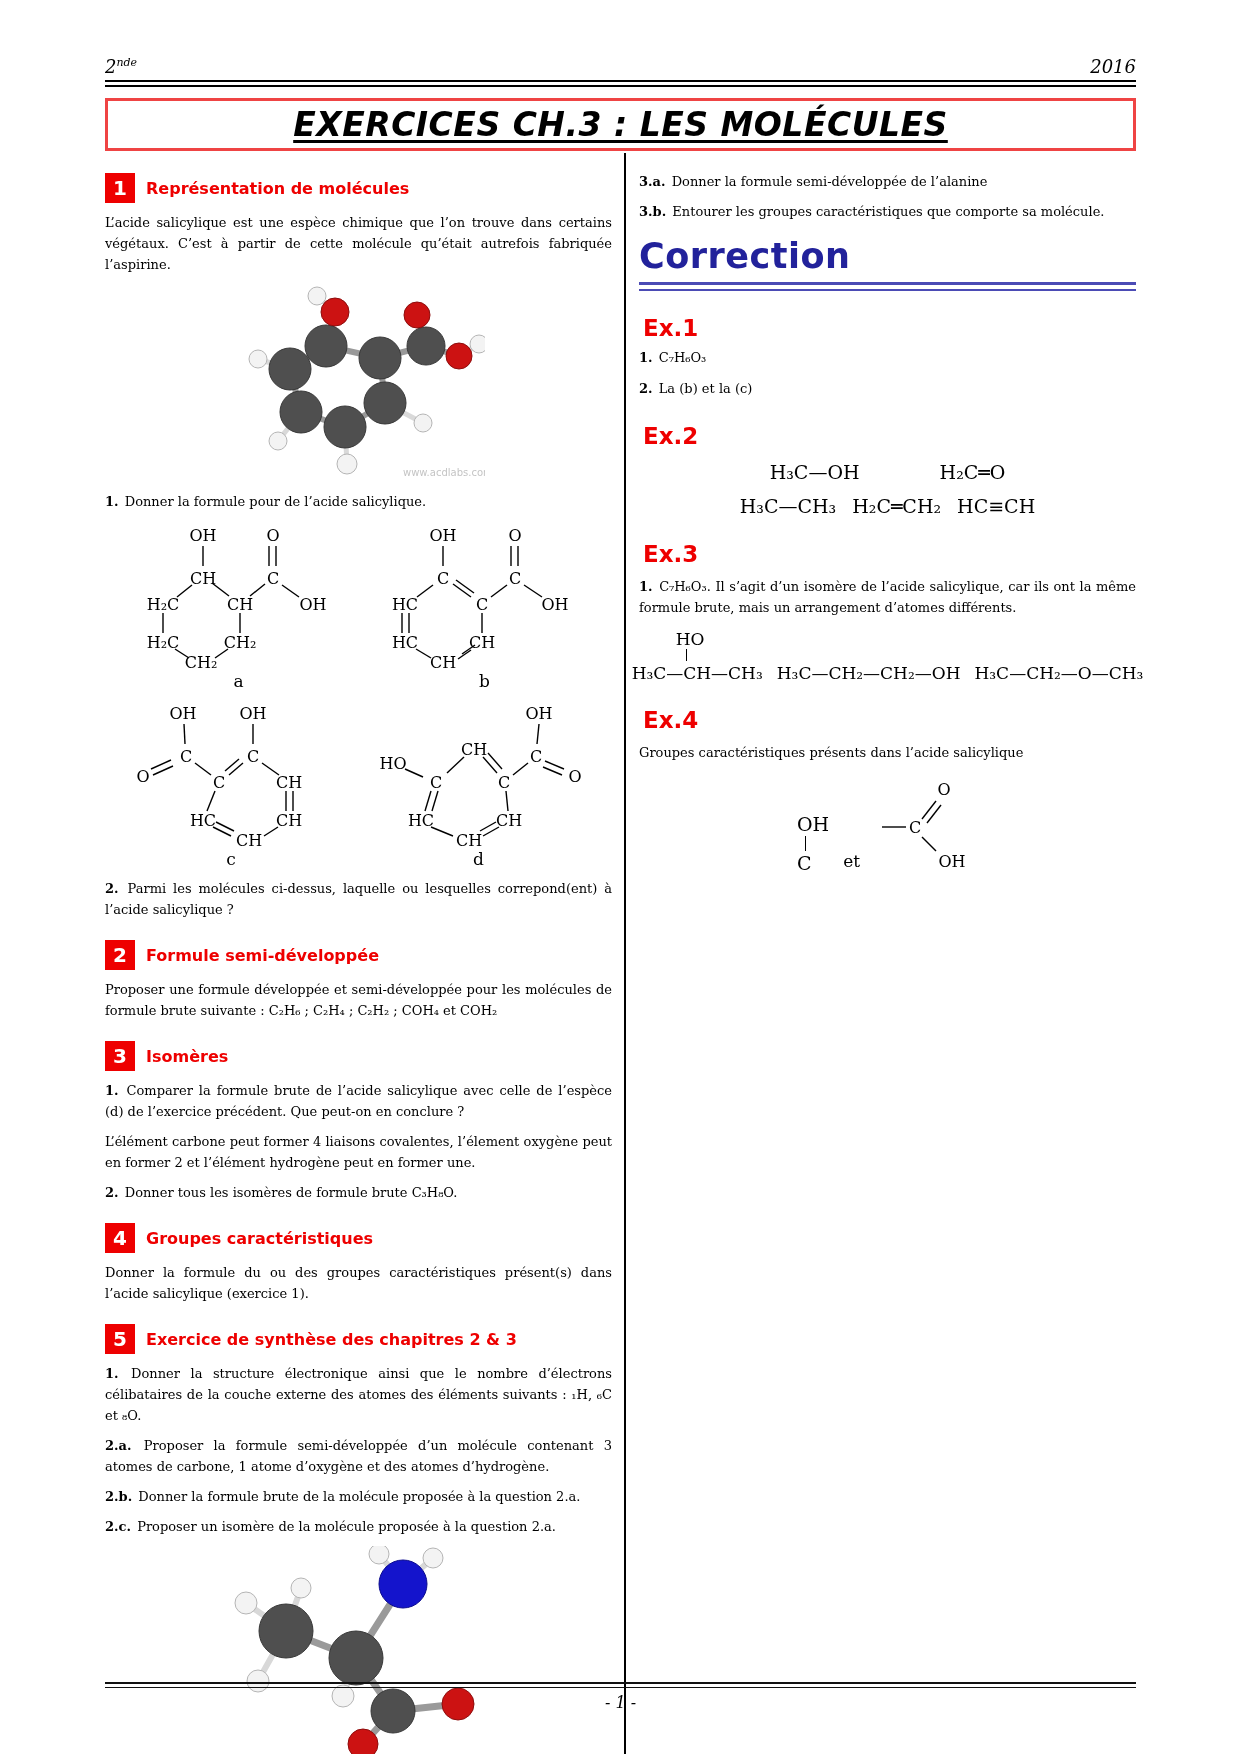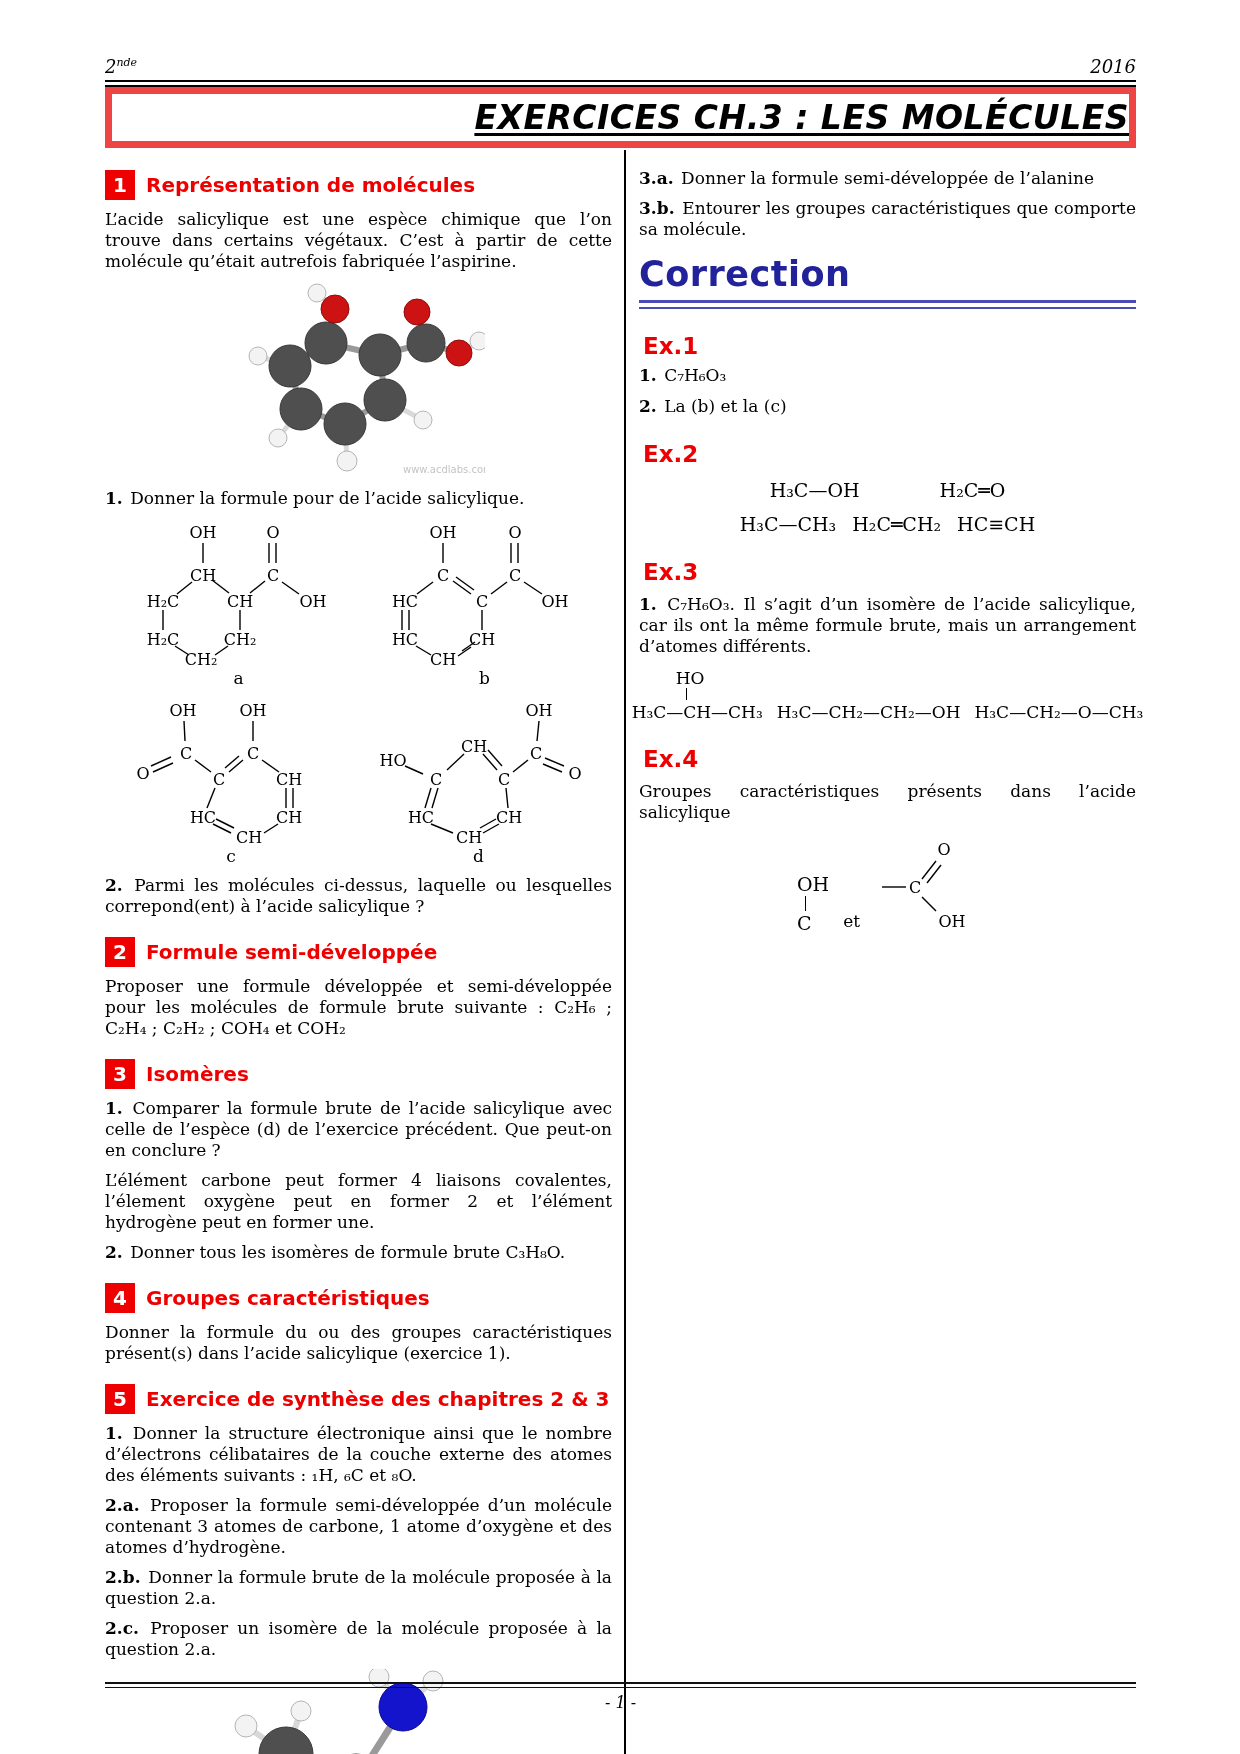--- a/index.html
+++ b/index.html
@@ -8,42 +8,42 @@
     font-family:"DejaVu Serif","Liberation Serif",serif;color:#000;overflow:hidden;
   }
   .page{position:absolute;left:105px;top:0;width:1031px;}
 
   
   .hdr{display:flex;justify-content:space-between;align-items:flex-end;padding-top:56px;font-style:italic;font-size:18px;}
   .hdr sup{font-size:11px;}
   .hdr-rule{margin-top:3px;height:3px;border-top:2px solid #000;border-bottom:2px solid #000;}
 
   
-  .title-box{border:7px solid #ef4444;margin-top:0;height:47px;display:flex;align-items:center;justify-content:flex-end;}
+  .title-box{border:3px solid #ef4444;margin-top:11px;height:47px;display:flex;align-items:center;justify-content:center;}
   .title{
     font-family:"DejaVu Sans","Liberation Sans",sans-serif;font-weight:bold;font-style:italic;
     font-size:33px;letter-spacing:0.5px;text-decoration:underline;text-decoration-thickness:3px;text-underline-offset:4px;
   }
 
   
   .columns{display:flex;margin-top:2px;min-height:1512px;align-items:stretch;}
   .col-left{width:507px;}
   .col-div{width:2px;background:#000;margin-left:12px;margin-right:13px;}
   .col-right{width:497px;}
 
   
   .sec-head{display:flex;gap:11px;align-items:center;margin:20px 0 8px;}
   .sec-num{
     width:30px;height:30px;background:#ee0000;color:#fff;flex:0 0 30px;
     font-family:"DejaVu Sans","Liberation Sans",sans-serif;font-weight:bold;font-size:20px;
     display:flex;align-items:center;justify-content:center;
   }
-  .sec-title{color:#ee0000;font-family:"DejaVu Sans","Liberation Sans",sans-serif;font-weight:bold;font-size:20px;white-space:nowrap;}
-
-  p{margin:9px 0;font-size:17px;line-height:21px;text-align:justify;}
+  .sec-title{color:#ee0000;font-family:"DejaVu Sans","Liberation Sans",sans-serif;font-weight:bold;font-size:16px;white-space:nowrap;}
+
+  p{margin:9px 0;font-size:13px;line-height:21px;text-align:justify;}
   .q b{padding-right:2px;}
 
   .fig{display:flex;flex-direction:column;align-items:center;margin:2px 0;}
 
   .struct-row{display:flex;justify-content:center;align-items:flex-start;gap:40px;margin:8px 0 0;}
   .struct{display:flex;flex-direction:column;align-items:center;}
   .struct-label{font-size:17px;margin-top:0;}
   svg text{font-family:"DejaVu Serif","Liberation Serif",serif;font-size:16px;fill:#000;}
   .bond{stroke:#000;stroke-width:1.4;fill:none;}
 

